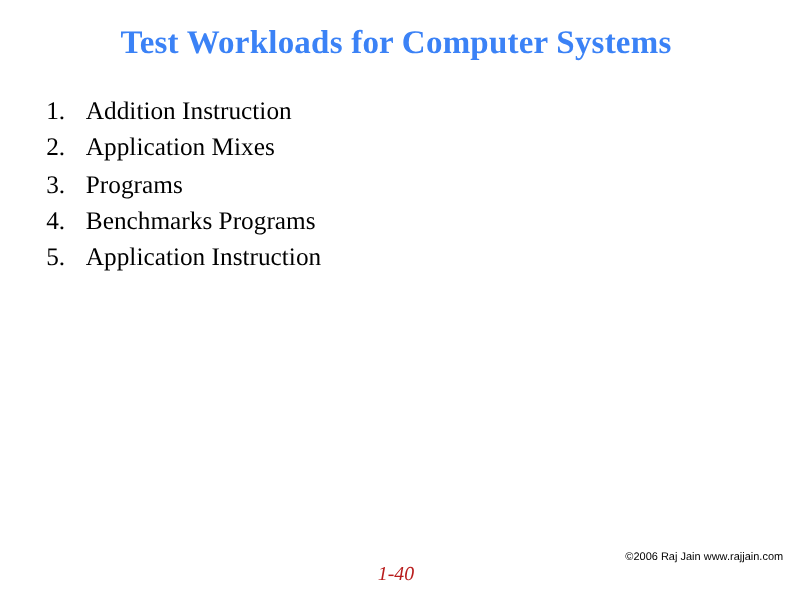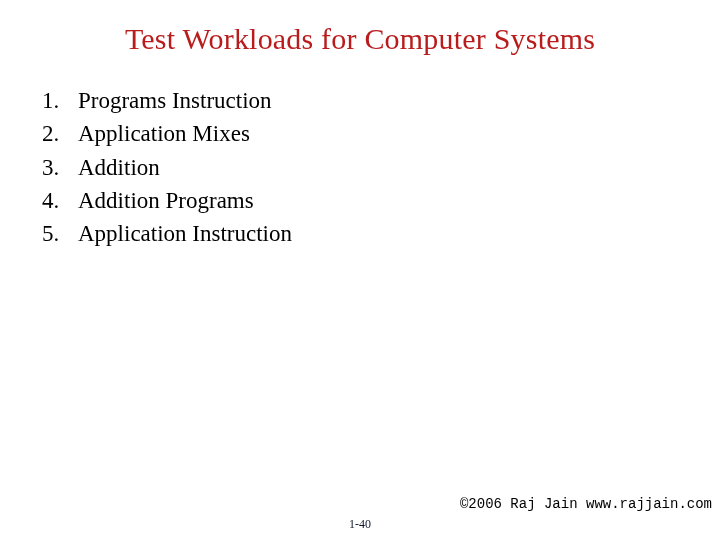--- a/index.html
+++ b/index.html
@@ -11,23 +11,23 @@
       position: relative;
       overflow: hidden;
     }
     .slide {
       width: 100%;
       height: 100%;
       padding: 22px 40px 0 40px;
       position: relative;
     }
     .title {
-      color: #b91c1c;
+      color: #3b82f6;
       font-size: 30px;
-      font-weight: normal;
+      font-weight: bold;
       text-align: center;
       margin-bottom: 28px;
       letter-spacing: 0.2px;
     }
     .list {
       padding-left: 2px;
     }
     .list-item {
       display: flex;
       align-items: baseline;
@@ -39,55 +39,56 @@
       width: 36px;
       flex-shrink: 0;
     }
     .list-text {
       flex: 1;
     }
     .copyright {
       position: absolute;
       right: 8px;
       bottom: 28px;
-      font-size: 14px;
+      font-size: 10px;
       color: #000000;
-      font-family: Liberation Mono, monospace;
+      font-family: Liberation Sans, sans-serif;
     }
     .page-number {
       position: absolute;
       bottom: 8px;
       left: 50%;
       transform: translateX(-50%);
-      font-size: 12px;
-      color: #0f172a;
+      font-size: 18px;
+      color: #b91c1c;
+      font-style: italic;
     }
   </style>
 </head>
 <body>
 
 <div class="slide">
   <h1 class="title">Test Workloads for Computer Systems</h1>
 
   <div class="list">
     <div class="list-item">
       <span class="list-number">1.</span>
-      <span class="list-text">Programs Instruction</span>
+      <span class="list-text">Addition Instruction</span>
     </div>
     <div class="list-item">
       <span class="list-number">2.</span>
       <span class="list-text">Application Mixes</span>
     </div>
     <div class="list-item">
       <span class="list-number">3.</span>
-      <span class="list-text">Addition</span>
+      <span class="list-text">Programs</span>
     </div>
     <div class="list-item">
       <span class="list-number">4.</span>
-      <span class="list-text">Addition Programs</span>
+      <span class="list-text">Benchmarks Programs</span>
     </div>
     <div class="list-item">
       <span class="list-number">5.</span>
       <span class="list-text">Application Instruction</span>
     </div>
   </div>
 
   <div class="copyright">©2006 Raj Jain www.rajjain.com</div>
   <div class="page-number">1-40</div>
 </div>

